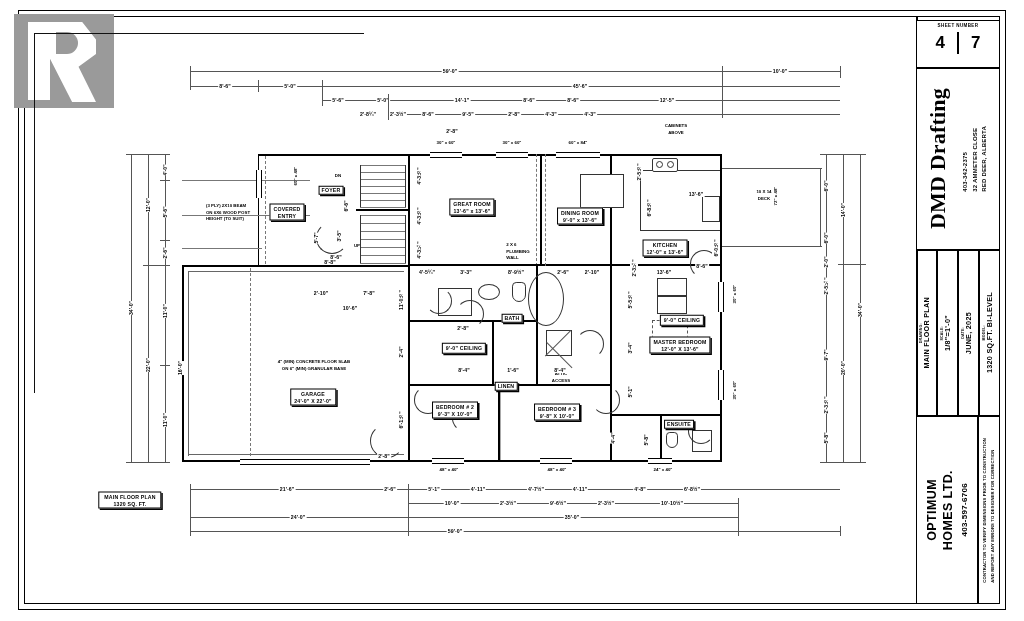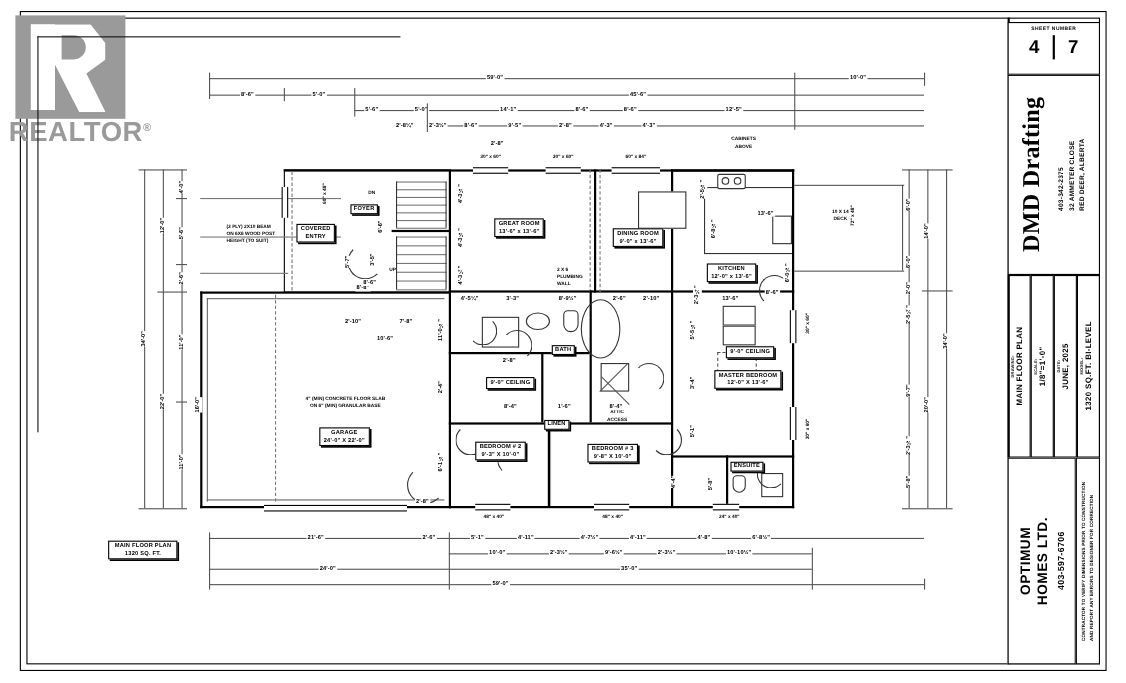--- a/index.html
+++ b/index.html
@@ -92,21 +92,20 @@
 
   <div class="brd" id="outer-border"></div>
   <div class="brd" id="inner-border"></div>
 
   <div id="realtor">
     <div class="sq"></div>
     <div class="rstem"></div>
     <div style="position:absolute;left:44px;top:8px;width:46px;height:80px;background:#fff;
          clip-path:polygon(0 0,70% 0,100% 22%,100% 40%,62% 56%,100% 100%,48% 100%,0 46%);"></div>
     <div style="position:absolute;left:50px;top:18px;width:22px;height:22px;background:#9a9a9a;border-radius:0 12px 12px 0;"></div>
-    <div class="word"><span>REALTOR</span><span class="reg">®</span></div>
   </div>
   <div id="ch-h"></div>
   <div id="ch-v"></div>
 
   <div id="titleblock"></div>
 
   <div class="tb-cell" id="tb-sheetnum">
     <div class="lbl">SHEET NUMBER</div>
     <div class="nums">
       <div class="n">4</div>

